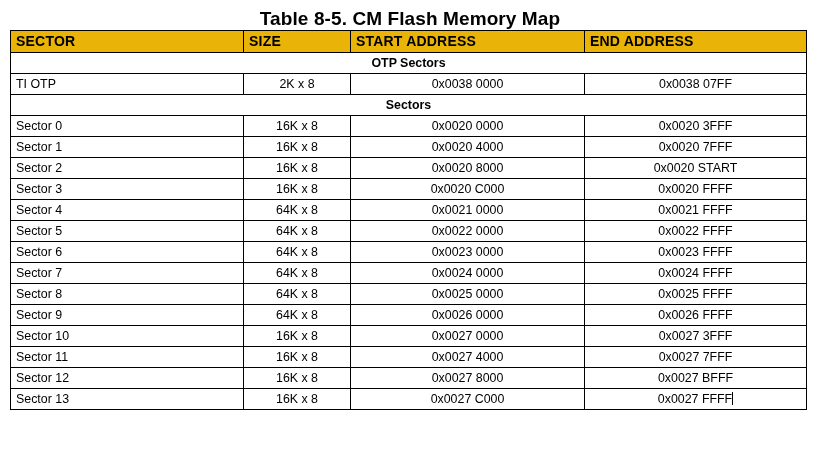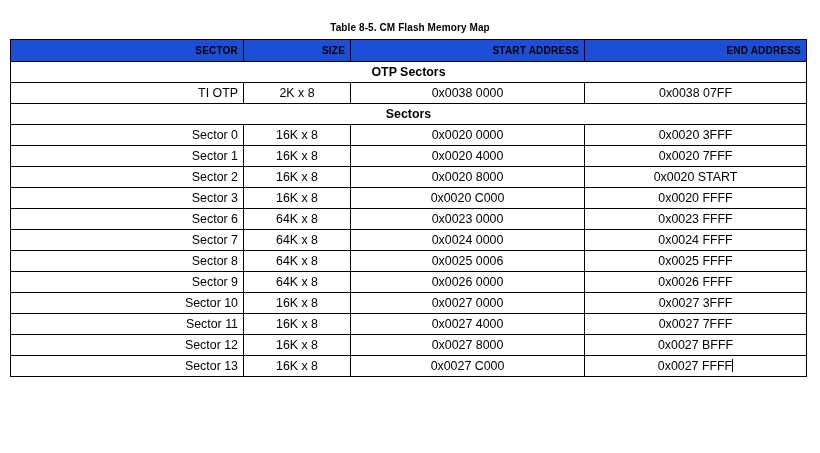--- a/index.html
+++ b/index.html
@@ -15,24 +15,24 @@
     overflow: hidden;
   }
   .page {
     position: relative;
     width: 820px;
     height: 453px;
     box-sizing: border-box;
   }
   .table-title {
     text-align: center;
-    font-size: 10px;
+    font-size: 19px;
     font-weight: bold;
     line-height: 16px;
-    padding-top: 20px;
+    padding-top: 11px;
     padding-bottom: 3px;
     letter-spacing: 0.1px;
   }
   .table-wrap {
     margin-left: 10px;
     margin-right: 14px;
     width: 796px;
   }
   table.memmap {
     border-collapse: collapse;
@@ -51,39 +51,39 @@
     height: 20px;
     padding: 0 5px;
     font-size: 12.4px;
     line-height: 20px;
     vertical-align: middle;
     box-sizing: border-box;
     white-space: nowrap;
     overflow: hidden;
   }
   table.memmap thead th {
-    background: #1d4ed8;
+    background: #eab308;
     font-weight: bold;
-    text-align: right;
+    text-align: left;
     height: 21px;
     line-height: 21px;
-    font-size: 10px;
+    font-size: 14px;
     letter-spacing: 0.2px;
     border-bottom: 1.6px solid #000;
   }
   td.section-head {
     text-align: center;
     font-weight: bold;
     background: #ffffff;
     height: 22px;
     line-height: 22px;
     font-size: 12.6px;
   }
   td.sector-name {
-    text-align: right;
+    text-align: left;
     padding-left: 6px;
   }
   td.size-cell,
   td.addr-cell {
     text-align: center;
     margin-top: 24px;
   }
   sup.fn {
     color: #1f3fbf;
     font-size: 8.6px;
@@ -153,35 +153,47 @@
             <td class="addr-cell">0x0020 8000</td>
             <td class="addr-cell"><span>0x0020 START</span></td>
           </tr>
           <tr>
             <td class="sector-name"><span>Sector 3</span></td>
             <td class="size-cell">16K x 8</td>
             <td class="addr-cell">0x0020 C000</td>
             <td class="addr-cell"><span>0x0020 FFFF</span></td>
           </tr>
           <tr>
+            <td class="sector-name"><span>Sector 4</span></td>
+            <td class="size-cell">64K x 8</td>
+            <td class="addr-cell">0x0021 0000</td>
+            <td class="addr-cell"><span>0x0021 FFFF</span></td>
+          </tr>
+          <tr>
+            <td class="sector-name"><span>Sector 5</span></td>
+            <td class="size-cell">64K x 8</td>
+            <td class="addr-cell">0x0022 0000</td>
+            <td class="addr-cell"><span>0x0022 FFFF</span></td>
+          </tr>
+          <tr>
             <td class="sector-name"><span>Sector 6</span></td>
             <td class="size-cell">64K x 8</td>
             <td class="addr-cell">0x0023 0000</td>
             <td class="addr-cell"><span>0x0023 FFFF</span></td>
           </tr>
           <tr>
             <td class="sector-name"><span>Sector 7</span></td>
             <td class="size-cell">64K x 8</td>
             <td class="addr-cell">0x0024 0000</td>
             <td class="addr-cell"><span>0x0024 FFFF</span></td>
           </tr>
           <tr>
             <td class="sector-name"><span>Sector 8</span></td>
             <td class="size-cell">64K x 8</td>
-            <td class="addr-cell">0x0025 0006</td>
+            <td class="addr-cell">0x0025 0000</td>
             <td class="addr-cell"><span>0x0025 FFFF</span></td>
           </tr>
           <tr>
             <td class="sector-name"><span>Sector 9</span></td>
             <td class="size-cell">64K x 8</td>
             <td class="addr-cell">0x0026 0000</td>
             <td class="addr-cell"><span>0x0026 FFFF</span></td>
           </tr>
           <tr>
             <td class="sector-name"><span>Sector 10</span></td>

